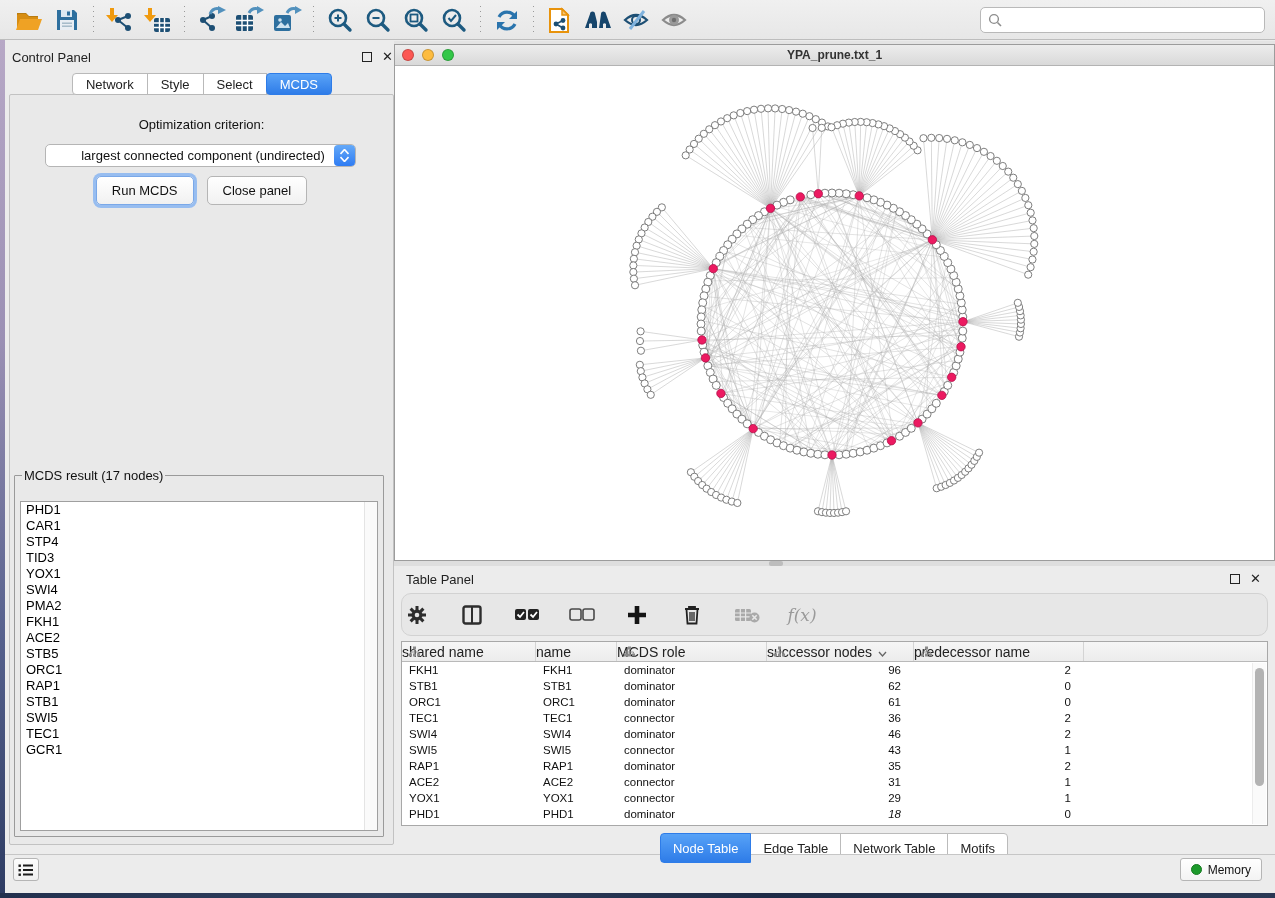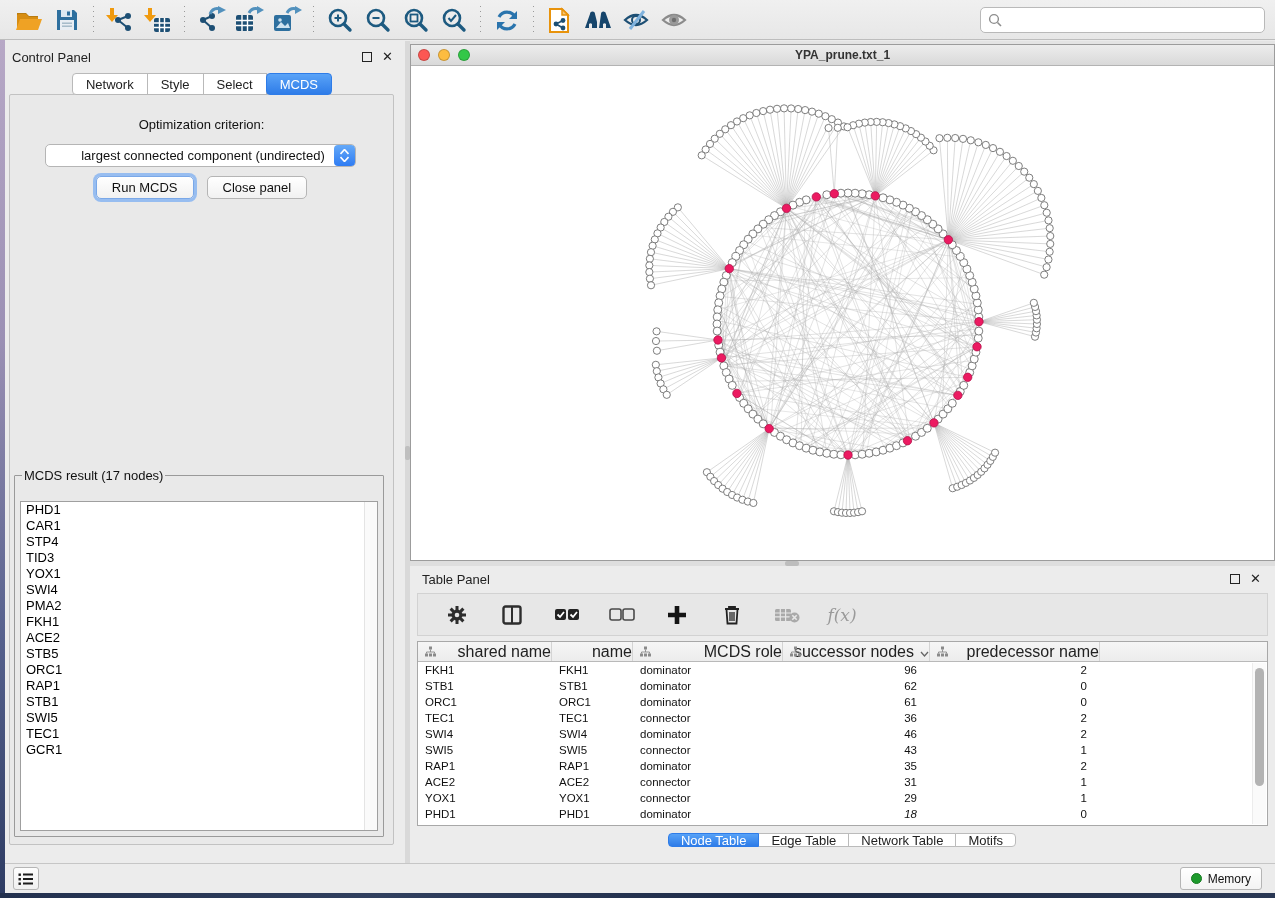--- a/index.html
+++ b/index.html
@@ -46,80 +46,80 @@
   .cp-pane { position:absolute; top:53px; left:9px; right:11px; bottom:18px; background:#e9e9e9;
     border:1px solid #c2c2c2; border-radius:2px; }
   .opt-label { text-align:center; margin-top:22px; font-size:13px; color:#111; }
   .select { position:absolute; left:35px; right:37px; top:49px; height:23px; background:#fff; border:1px solid #b5b5b5;
     border-radius:5px; display:flex; align-items:center; }
   .select .sel-text { flex:1; font-size:13px; padding-left:26px; text-align:center; color:#111; }
   .select .stepper { width:21px; height:21px; margin-right:0px; border-radius:4px;
     background:linear-gradient(#64a9f8,#2f7cf3); display:flex; flex-direction:column; align-items:center; justify-content:center; gap:1px; }
   .stepper svg { display:block; }
   .cp-btn-row { position:absolute; top:81px; left:0; right:0; display:flex; justify-content:center; gap:13px; }
-  .btn { height:23px; background:linear-gradient(#ffffff,#f1f1f1); border:1px solid #b5b5b5; border-radius:5px;
+  .btn { height:29px; background:linear-gradient(#ffffff,#f1f1f1); border:1px solid #b5b5b5; border-radius:5px;
     font-size:13px; padding:0 15px; color:#111; font-family:inherit; }
   .btn.focused { box-shadow:0 0 0 3px rgba(108,166,245,.65); border-color:#7aa8e8; }
 
   fieldset.mcds { position:absolute; left:4px; right:9px; top:373px; bottom:7px; border:1px solid #9a9a9a;
     border-radius:1px; padding:3px 4px 4px 4px; background:#e9e9e9; }
   fieldset.mcds legend { font-size:13px; color:#111; padding:0 2px; margin-left:3px; }
   .mcds-list { position:absolute; left:5px; right:5px; top:18px; bottom:5px; background:#fff; border:1px solid #9f9f9f;
     overflow:hidden; }
   .mcds-scroll { position:absolute; right:0; top:0; bottom:0; width:13px; background:#fafafa; border-left:1px solid #e4e4e4; }
   .mcds-item { font-size:13px; line-height:16px; padding-left:5px; color:#000; }
 
   
   .vsplit { position:absolute; left:405px; top:0; width:5px; height:100%; background:#d9d9d9; }
   .vsplit .grip { position:absolute; top:405px; left:0px; width:5px; height:14px; background:#bfbfbf; border-radius:2px; }
 
   
-  .rightcol { position:absolute; left:410px; top:0; right:0; height:100%; background:#e4e4e4; }
+  .rightcol { position:absolute; left:394px; top:0; right:0; height:100%; background:#e4e4e4; }
 
   .netwin { position:absolute; left:0; top:3px; right:0; height:517px; border:1px solid #9c9c9c; background:#fff; }
   .net-titlebar { position:absolute; left:0; top:0; right:0; height:21px; background:linear-gradient(#ededed,#d9d9d9);
     border-bottom:1px solid #b3b3b3; display:flex; align-items:center; padding:0 7px; }
   .tlights { display:flex; gap:8px; }
   .tlight { width:12px; height:12px; border-radius:50%; border:0.5px solid rgba(0,0,0,.2); }
   .net-title { position:absolute; left:0; right:0; text-align:center; font-size:12px; font-weight:700; color:#333; }
   .net-canvas { position:absolute; left:0; top:21px; right:0; bottom:0; background:#fff; overflow:hidden; }
 
   .hsplit { position:absolute; left:0; top:520px; right:0; height:5px; background:#dedede; }
   .hsplit .grip { position:absolute; left:375px; top:0; width:14px; height:5px; background:#bdbdbd; border-radius:2px; }
 
   
   .tpanel { position:absolute; left:0; top:525px; right:0; bottom:0; background:#ececec; }
   .tp-head { position:absolute; top:4px; left:12px; right:14px; height:18px; display:flex; align-items:center; }
   .tp-title { font-size:13px; color:#222; }
   .tp-toolbar { position:absolute; top:27px; left:7px; right:7px; height:43px; background:#e7e7e7;
-    border:1px solid #d2d2d2; border-radius:0; display:flex; align-items:center; gap:25px; padding:0 24px; }
+    border:1px solid #d2d2d2; border-radius:10px; display:flex; align-items:center; gap:25px; padding:0 0; }
   .tp-tool { width:30px; height:32px; display:flex; align-items:center; justify-content:center; }
   .fx { font-family:"DejaVu Serif",serif; font-style:italic; font-size:17px; color:#9a9a9a; }
 
   .tbl { position:absolute; left:7px; right:7px; top:75px; height:185px; background:#fff; border:1px solid #a8a8a8; }
   .tbl-header { display:flex; height:20px; background:linear-gradient(#f6f6f6,#ececec); border-bottom:1px solid #b9b9b9; }
-  .th { position:relative; display:flex; align-items:center; justify-content:flex-end; font-size:16px; color:#222;
+  .th { position:relative; display:flex; align-items:center; justify-content:flex-start; font-size:14px; color:#222;
     border-right:1px solid #d4d4d4; flex:none; }
   .th .col-ico { position:absolute; left:7px; top:4px; }
   .th .sort { margin-left:6px; color:#555; }
   .tbl-body { position:relative; }
   .tr { display:flex; height:16px; }
   .td { flex:none; font-size:11.5px; line-height:16px; color:#111; padding-left:7px; white-space:nowrap; overflow:hidden; }
   .td.num { text-align:right; padding-right:13px; padding-left:0; }
   .tbl-scroll { position:absolute; right:1px; top:21px; bottom:1px; width:14px; background:#fafafa; border-left:1px solid #ececec; }
   .tbl-thumb { position:absolute; left:2px; top:5px; width:9px; height:118px; background:#b3b3b3; border-radius:5px; }
 
   .tp-tabs { position:absolute; left:0; right:0; top:267px; display:flex; justify-content:center; }
-  .tp-tab { height:14px; padding:0 12px; background:#fff; border:1px solid #bbb; font-size:13px; color:#222;
+  .tp-tab { height:30px; padding:0 12px; background:#fff; border:1px solid #bbb; font-size:13px; color:#222;
     display:flex; align-items:center; margin-left:-1px; }
   .tp-tab.active { background:linear-gradient(#57a2f7,#2e7ce8); border-color:#2e7ce8; color:#fff; border-radius:4px 0 0 4px; z-index:1; }
   .tp-tab.last { border-radius:0 4px 4px 0; }
 
   
-  .statusbar { position:absolute; left:0; right:0; bottom:5px; height:30px; background:#ececec; border-top:1px solid #c6c6c6; }
+  .statusbar { position:absolute; left:0; right:0; bottom:5px; height:39px; background:#ececec; border-top:1px solid #c6c6c6; }
   .list-btn { position:absolute; left:13px; top:3px; width:26px; height:23px; background:linear-gradient(#fdfdfd,#f0f0f0);
     border:1px solid #b5b5b5; border-radius:3px; display:flex; align-items:center; justify-content:center; }
   .mem-btn { position:absolute; right:13px; top:3px; height:23px; background:linear-gradient(#ffffff,#f3f3f3);
     border:1px solid #b5b5b5; border-radius:3px; display:flex; align-items:center; gap:6px; padding:0 10px; font-size:12px; color:#111; }
   .mem-dot { width:11px; height:11px; border-radius:50%; background:#1d9a2c; border:1px solid #157a20; }
 </style>
 </head>
 <body>
 
 <div class="app">

